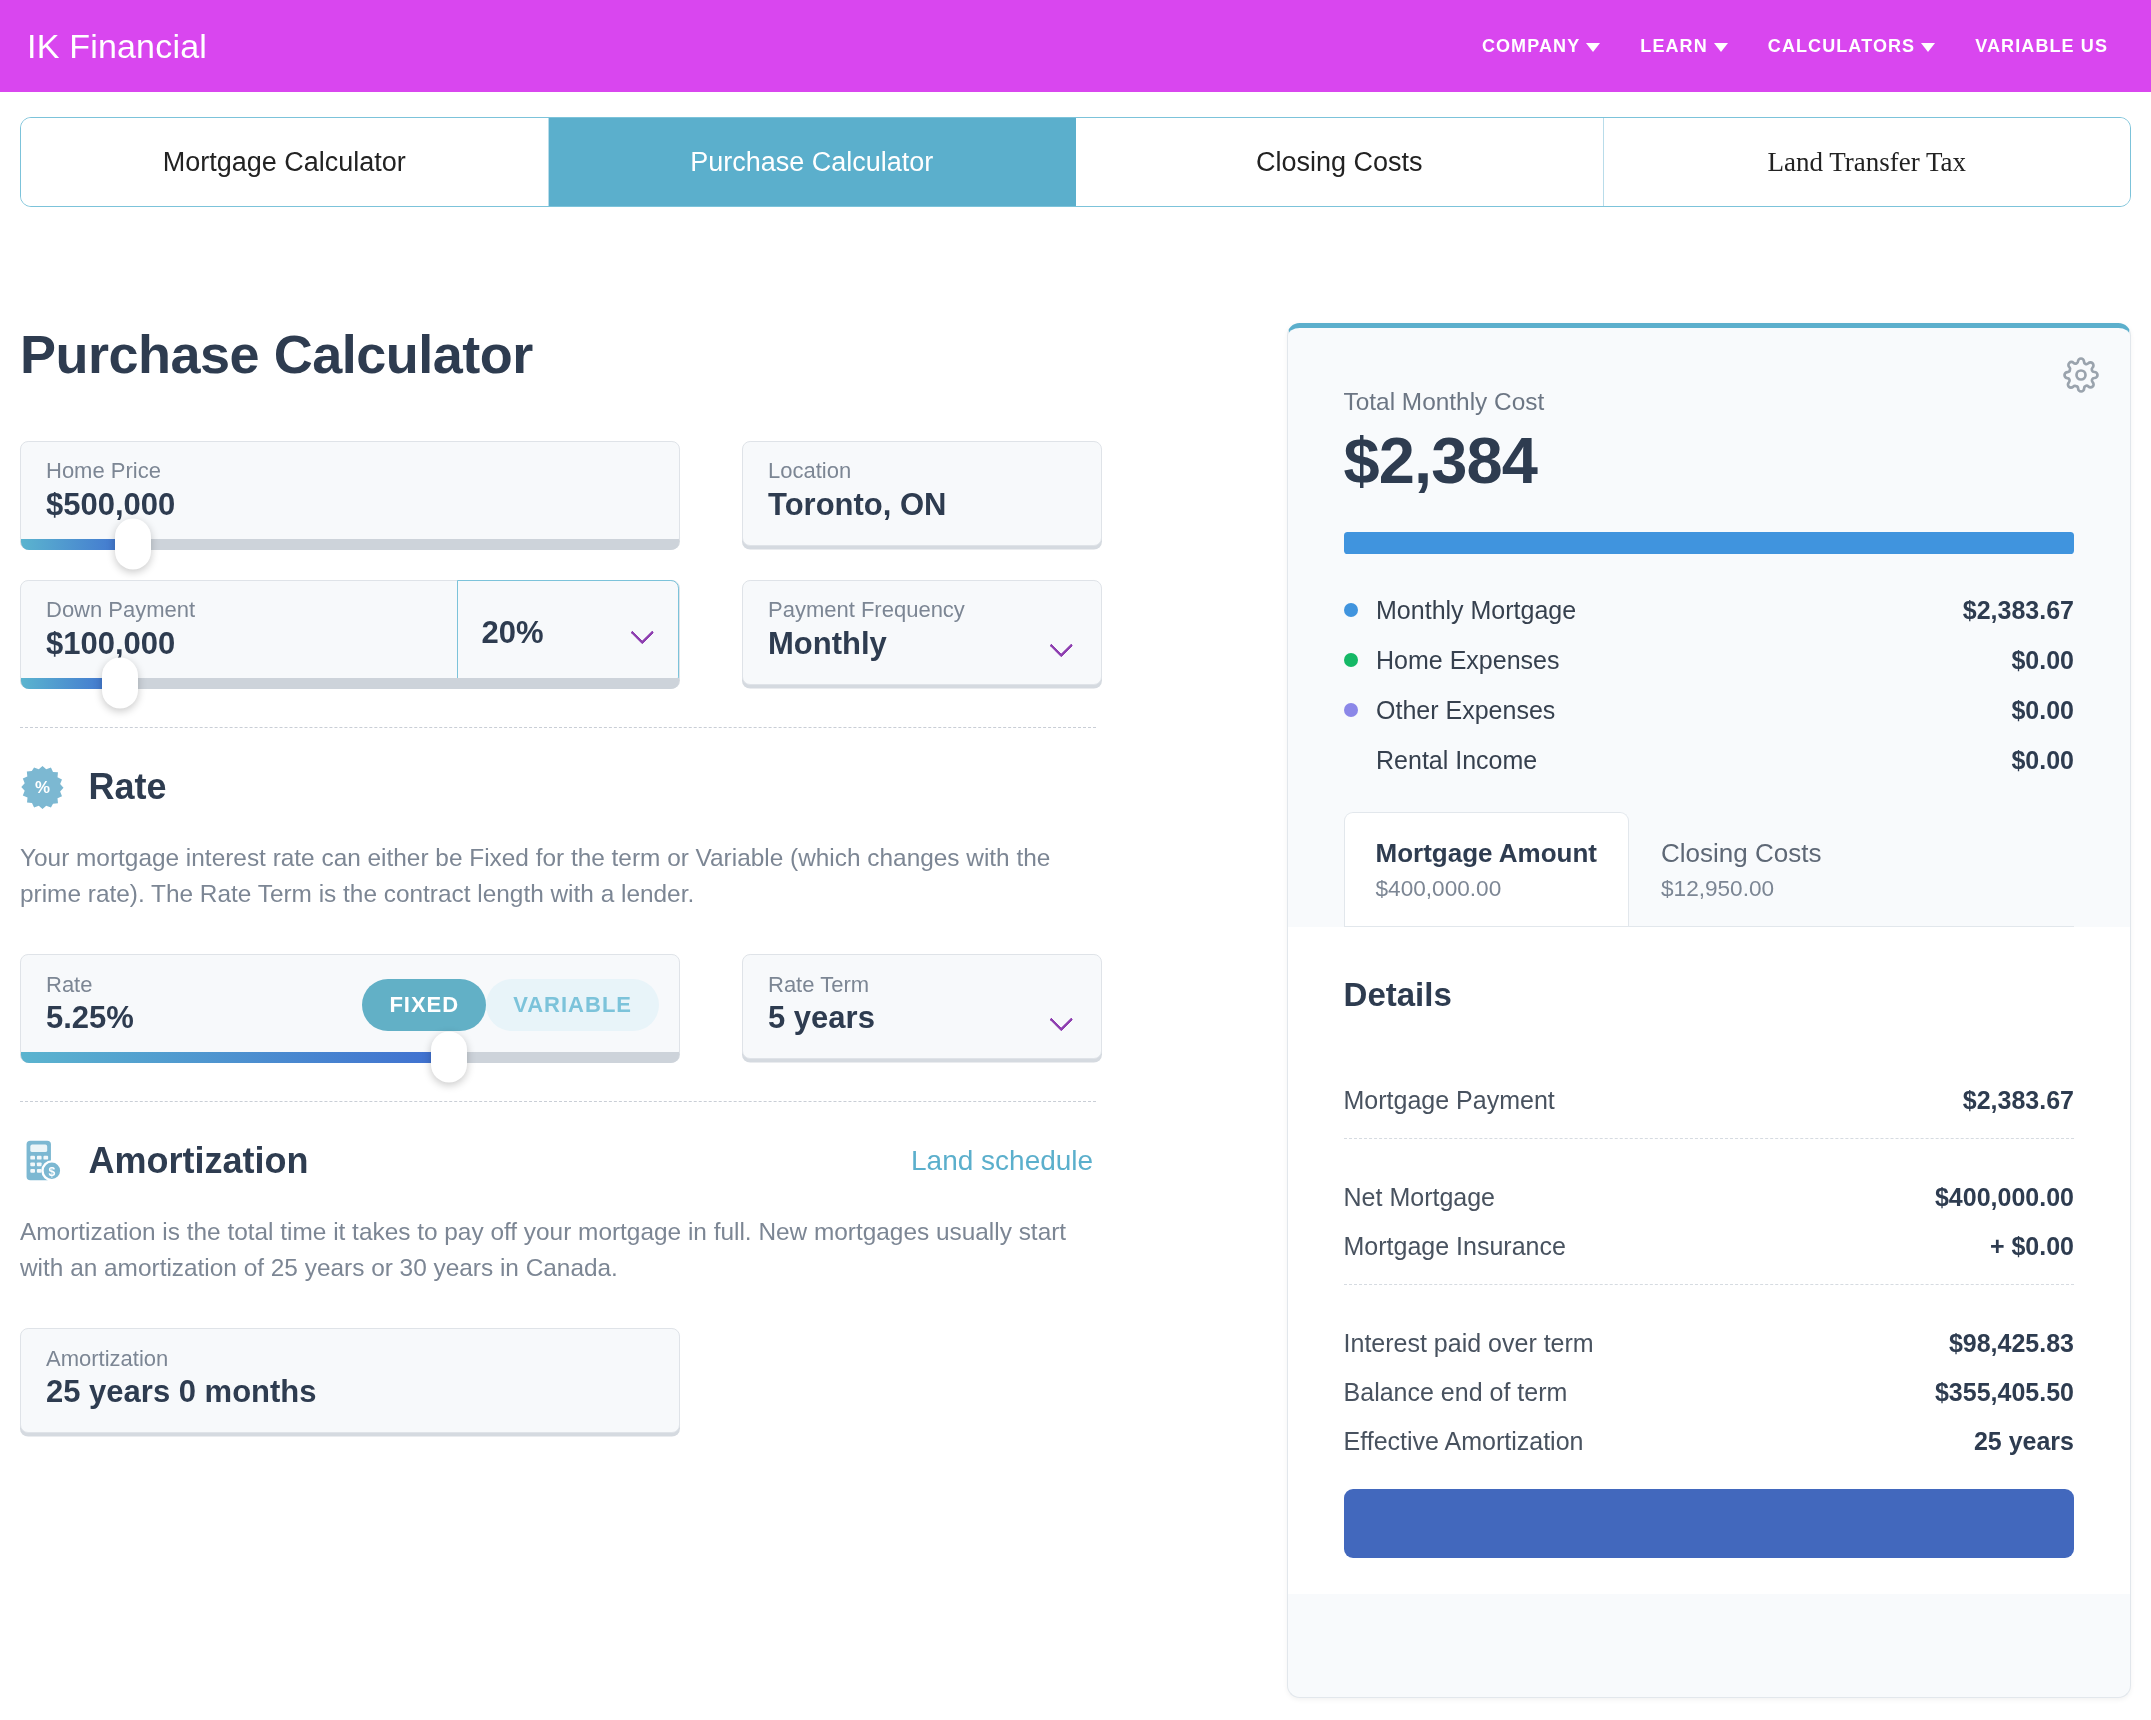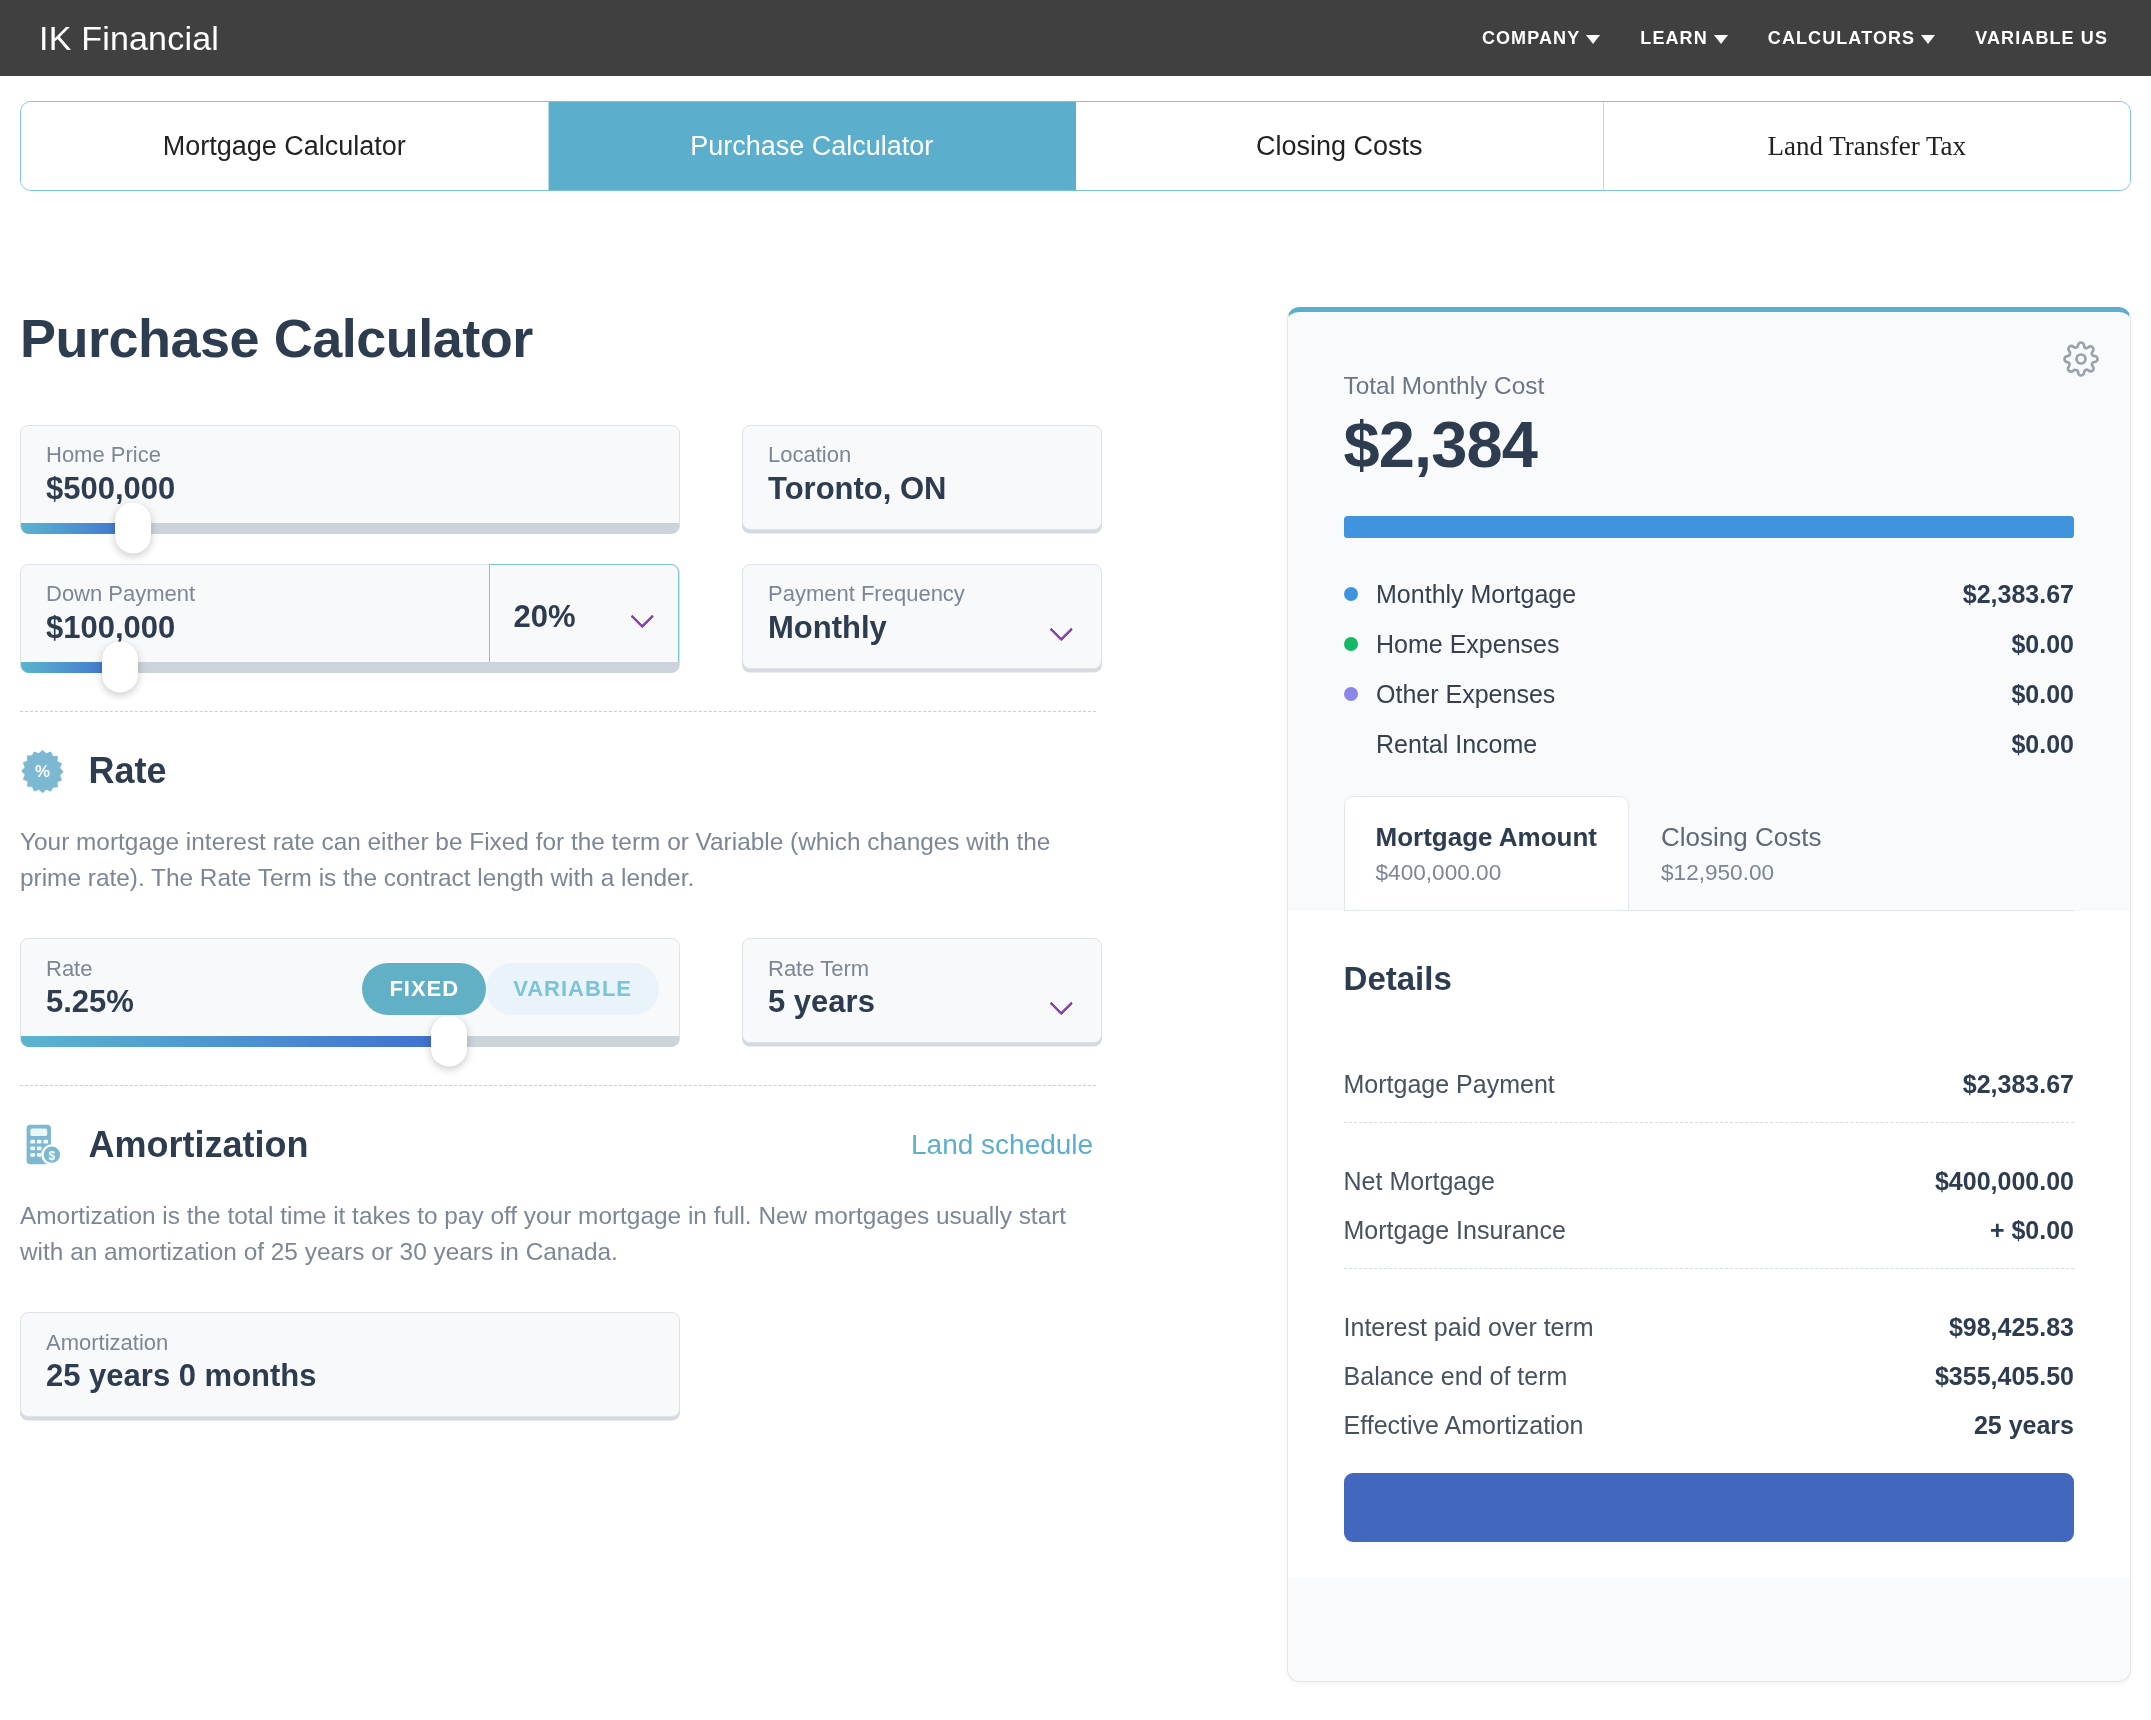--- a/index.html
+++ b/index.html
@@ -6,26 +6,26 @@
   html, body {
     width: 2151px;
     height: 1721px;
     overflow: hidden;
     background: #ffffff;
     font-family: "Liberation Sans", sans-serif;
   }
 
   
   .topbar {
-    height: 76px;
-    background: #404040;
+    height: 92px;
+    background: #d946ef;
     display: flex;
     align-items: center;
     justify-content: space-between;
-    padding: 0 25px 0 39px;
+    padding: 0 25px 0 27px;
   }
   .brand {
     color: #ffffff;
     font-size: 34px;
     font-weight: 400;
     letter-spacing: 0.2px;
   }
   .navmenu {
     display: flex;
     align-items: center;
@@ -149,21 +149,21 @@
     border-radius: 904px;
     top: 50%;
     transform: translate(-50%, -50%);
     box-shadow: 0 2.7px 9px rgba(0,0,0,0.22);
   }
 
   
   .pct-select {
     position: absolute;
     right: 0; top: -0.9px;
-    width: 190px; height: 105px;
+    width: 222px; height: 105px;
     background: #f7f9fb;
     border: 1.4px solid #7cc3da;
     border-radius: 0 8.1px 8.1px 0;
     display: flex;
     align-items: center;
     justify-content: space-between;
     padding: 0 23.5px;
     cursor: pointer;
   }
   .pct-val { font-size: 31px; font-weight: 700; color: #2e3c50; }

